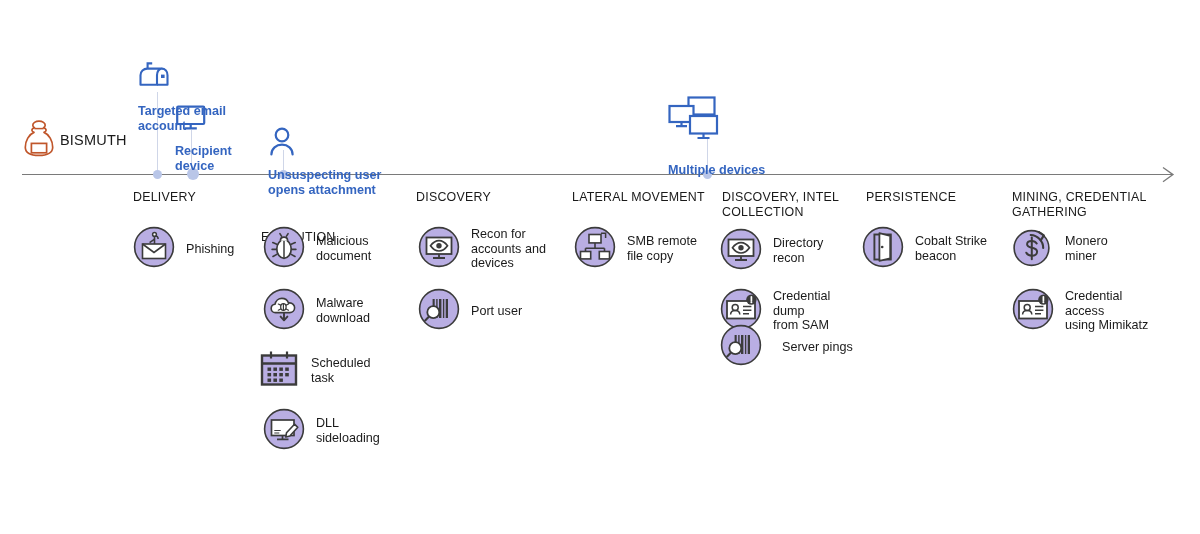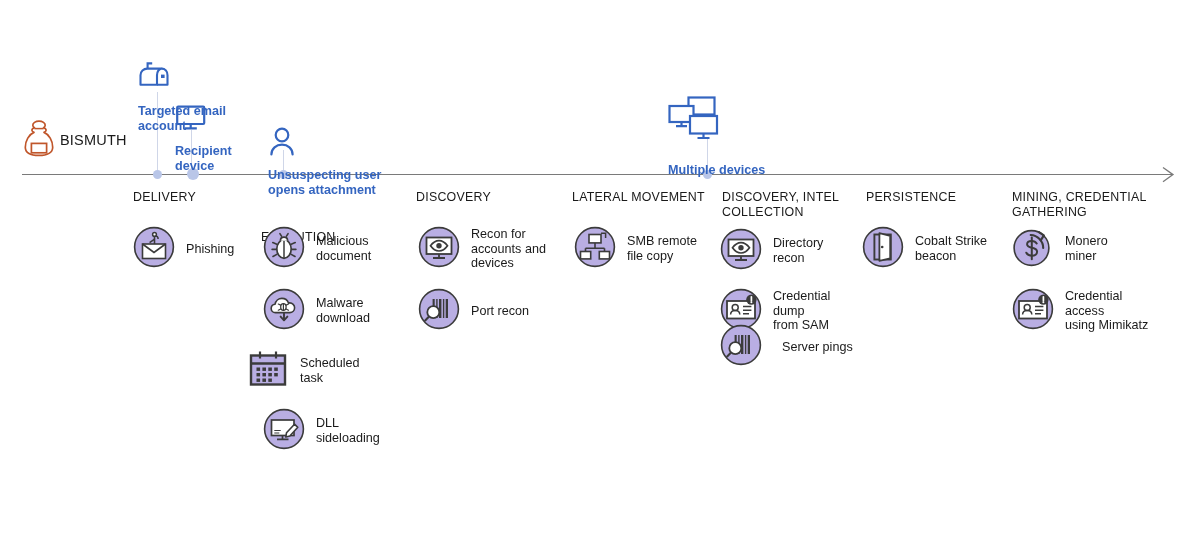--- a/index.html
+++ b/index.html
@@ -178,21 +178,21 @@
         <path d="M12.4 24.6c-2.4 0-4.2-1.9-4.2-4.2 0-2.2 1.7-4 3.9-4.2 .5-3.3 3.3-5.8 6.8-5.8 3.1 0 5.7 2 6.6 4.7 .4-.1 .8-.2 1.2-.2 2.7 0 4.9 2.2 4.9 4.9s-2.2 4.8-4.9 4.8z" fill="#fff" stroke="#3b3b3b" stroke-width="1.6" stroke-linejoin="round"></path>
         <ellipse cx="20.4" cy="19" rx="2.7" ry="3.4" fill="none" stroke="#3b3b3b" stroke-width="1.3"></ellipse>
         <path d="M20.4 15.6v6.8M17.7 17.1l-2.4-1.1M17.7 21l-2.4 1.2M23.1 17.1l2.4-1.1M23.1 21l2.4 1.2" fill="none" stroke="#3b3b3b" stroke-width="1.2" stroke-linecap="round"></path>
         <path d="M21 25.5v6.2M17.6 28.6L21 32.3l3.4-3.7" fill="none" stroke="#3b3b3b" stroke-width="1.9" stroke-linecap="round" stroke-linejoin="round"></path>
       </svg>
     </span>
     <span class="tech-label">Malware
 download</span>
   </div>
 
-  <div class="abs tech" style="left:247px;top:348px;justify-content:center;">
+  <div class="abs tech" style="left:258px;top:348px;justify-content:center;">
     <span class="tech-icon">
       <svg width="42" height="42" viewBox="0 0 42 42">
         <rect x="4" y="7.5" width="34" height="29" fill="#b9aee3" stroke="#3b3b3b" stroke-width="2.4"></rect>
         <path d="M4 15.5h34" fill="none" stroke="#3b3b3b" stroke-width="2.4"></path>
         <path d="M13 3.5v7M29 3.5v7" fill="none" stroke="#3b3b3b" stroke-width="2.2"></path>
         <g fill="#3b3b3b">
           <rect x="9.5" y="19.5" width="3.6" height="3.4"></rect>
             <rect x="15.4" y="19.5" width="3.6" height="3.4"></rect>
           <rect x="21.3" y="19.5" width="3.6" height="3.4"></rect>
             <rect x="27.2" y="19.5" width="3.6" height="3.4"></rect>
@@ -247,21 +247,21 @@
           <rect x="14.6" y="11" width="2.1" height="19"></rect>
             <rect x="18.2" y="11" width="1.4" height="19"></rect>
           <rect x="21" y="11" width="2.4" height="19"></rect>
             <rect x="24.9" y="11" width="1.4" height="19"></rect>
           <rect x="27.7" y="11" width="2.3" height="19"></rect>
         </g>
         <circle cx="15.3" cy="24.2" r="6" fill="#fff" stroke="#3b3b3b" stroke-width="1.8"></circle>
         <path d="M10.8 28.8l-3.6 3.6" fill="none" stroke="#3b3b3b" stroke-width="2.1" stroke-linecap="round"></path>
       </svg>
     </span>
-    <span class="tech-label">Port recon</span>
+    <span class="tech-label">Port user</span>
   </div>
 
   <div class="abs tech" style="left:574px;top:226px;">
     <span class="tech-icon">
       <svg width="42" height="42" viewBox="0 0 42 42">
         <circle cx="21" cy="21" r="19.4" fill="#b9aee3" stroke="#3b3b3b" stroke-width="1.6"></circle>
         <rect x="15" y="8.5" width="12" height="8.4" fill="#fff" stroke="#3b3b3b" stroke-width="1.6"></rect>
         <path d="M21 16.9v5.4M11.5 22.3h19M11.5 22.3v3.2M30.5 22.3v3.2" fill="none" stroke="#3b3b3b" stroke-width="1.6"></path>
         <rect x="6.5" y="25.5" width="10.2" height="7.4" fill="#fff" stroke="#3b3b3b" stroke-width="1.6"></rect>
         <rect x="25.3" y="25.5" width="10.2" height="7.4" fill="#fff" stroke="#3b3b3b" stroke-width="1.6"></rect>

